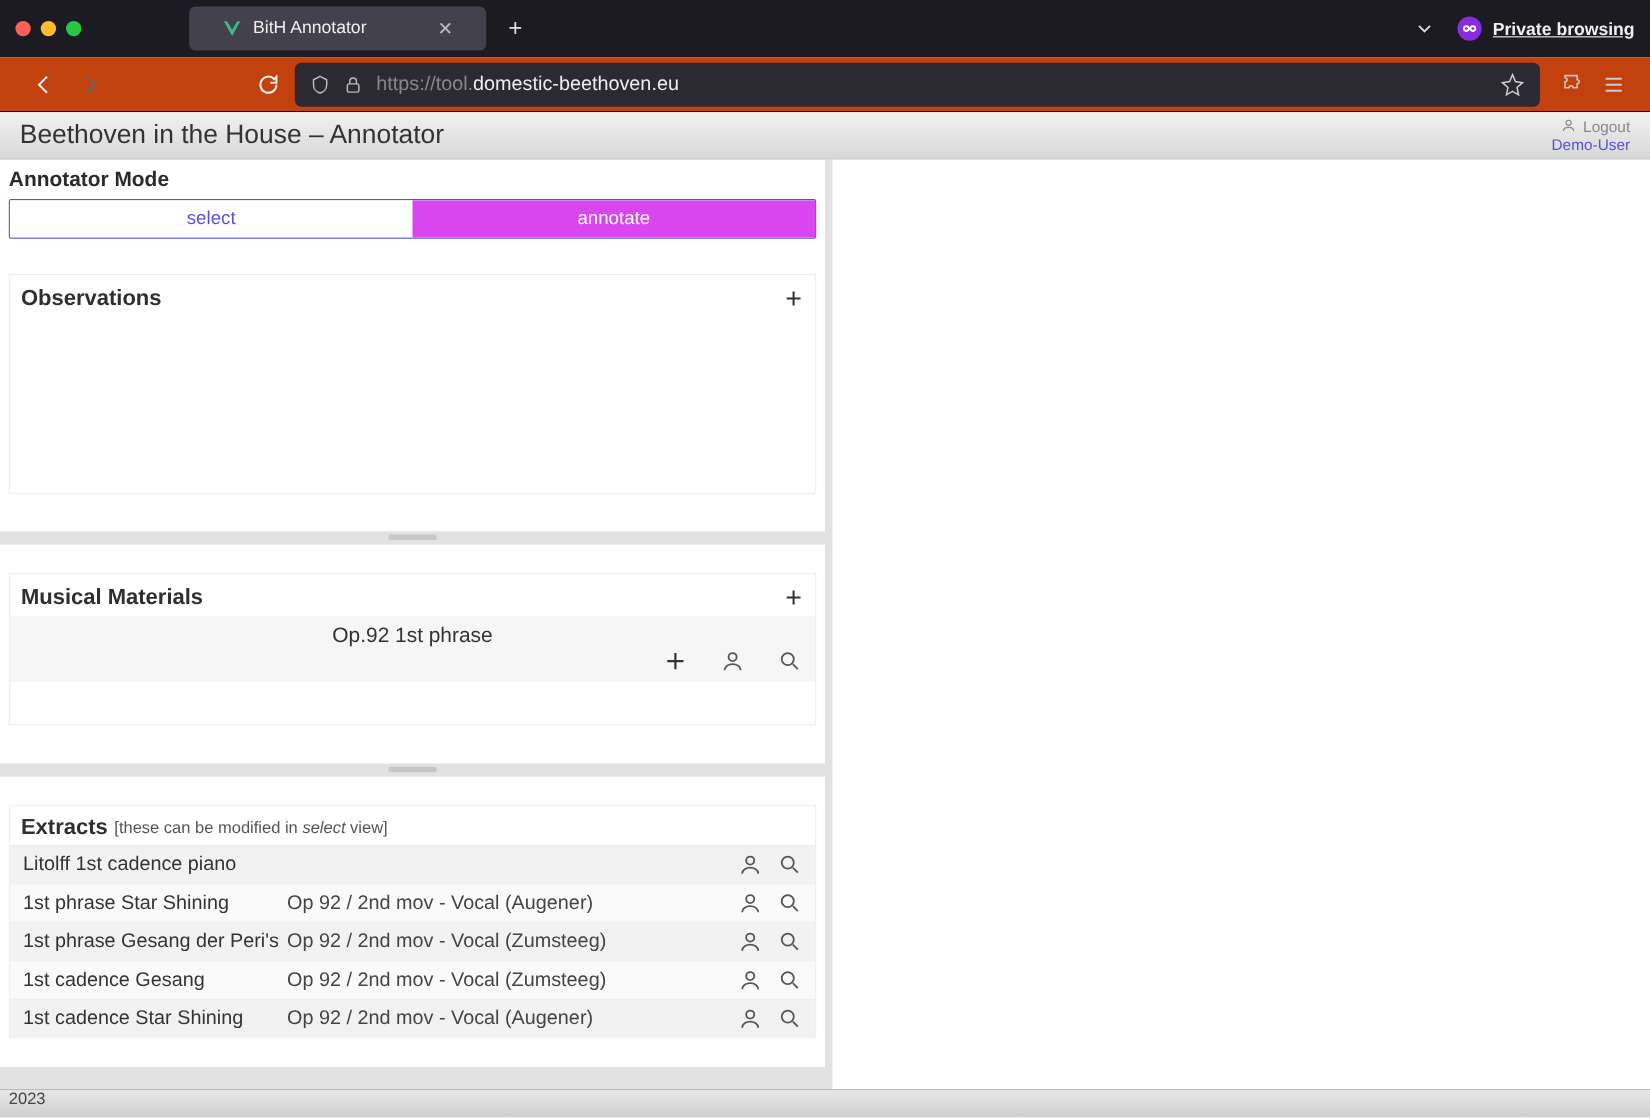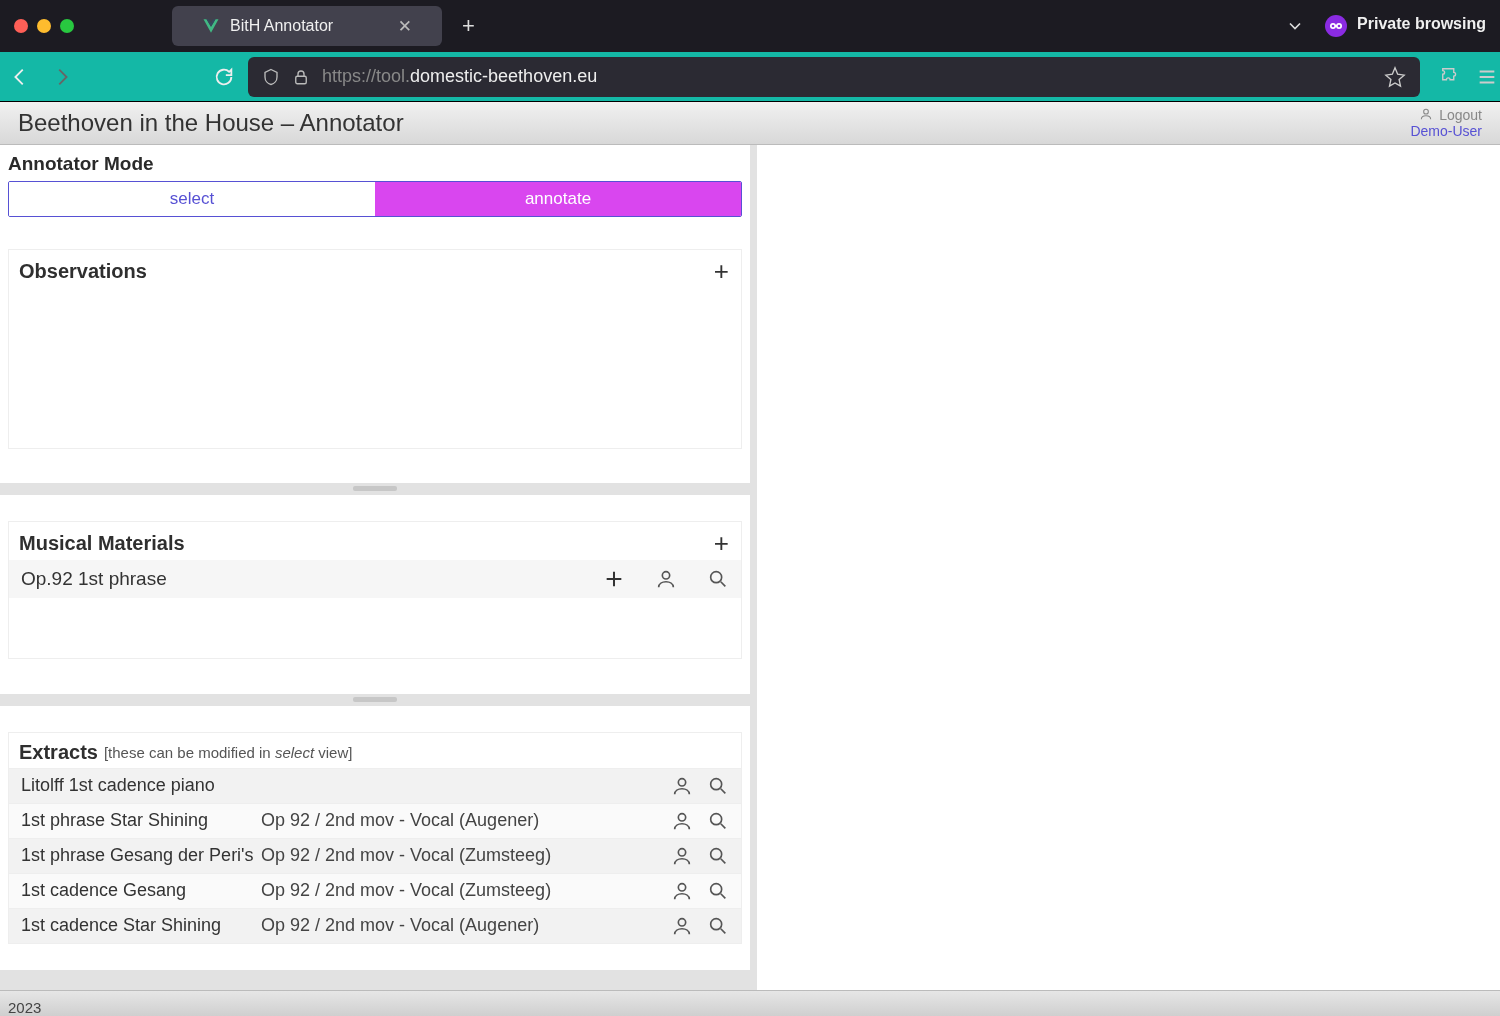--- a/index.html
+++ b/index.html
@@ -12,23 +12,23 @@
     .dot.red { background: #ff5f57; }
     .dot.yellow { background: #febc2e; }
     .dot.green { background: #28c840; }
     .tab { background: #42414d; border-radius: 6px; height: 40px; display: flex; align-items: center; padding: 0 30px; gap: 10px; width: 270px; color: #f0f0f0; font-size: 16px; }
     .vue-icon { width: 18px; height: 18px; display: block; }
     .tab-title { flex: 1; }
     .tab-close { color: #bbb; font-size: 17px; cursor: pointer; }
     .new-tab { color: #ddd; font-size: 22px; margin-left: 12px; cursor: pointer; }
     .top-right { margin-left: auto; display: flex; align-items: center; gap: 20px; color: #f0f0f0; font-size: 16px; }
     .mask-icon { width: 22px; height: 22px; background: #8a2be2; border-radius: 50%; display: flex; align-items: center; justify-content: center; }
-    .priv-browsing { display: flex; align-items: flex-start; gap: 10px; font-weight: 600; }
-
-    .browser-bar { background: #14b8a6; height: 50px; display: flex; align-items: center; padding: 0 2px; gap: 6px; border-bottom: 1px solid #000; }
+    .priv-browsing { display: flex; align-items: flex-end; gap: 10px; font-weight: 600; text-decoration: underline; }
+
+    .browser-bar { background: #c2410c; height: 50px; display: flex; align-items: center; padding: 0 22px; gap: 6px; border-bottom: 1px solid #000; }
     .nav-btn { width: 36px; height: 36px; display: flex; align-items: center; justify-content: center; color: #ccc; cursor: pointer; }
     .nav-btn.disabled { color: #666; }
     .reload { margin-left: 120px; }
     .url-bar { flex: 1; background: #2b2a33; border-radius: 6px; height: 40px; display: flex; align-items: center; padding: 0 14px; gap: 12px; color: #bbb; font-size: 18px; }
     .url-text { color: #888; }
     .url-host { color: #eee; }
     .bar-icons-right { display: flex; align-items: center; gap: 14px; margin-left: 14px; }
     .bar-icon { width: 22px; height: 22px; color: #ccc; }
 
     
@@ -63,28 +63,28 @@
     .divider-grip { position: absolute; left: 50%; top: 3px; transform: translateX(-50%); width: 44px; height: 5px; background: #c7c7c7; border-radius: 2px; }
 
     .list-row { display: flex; align-items: center; padding: 6px 12px; border-top: 1px solid #eee; font-size: 18px; color: #333; }
     .list-row:nth-child(even) { background: #f6f6f6; }
     .list-row-name { flex: 0 0 240px; }
     .list-row-detail { flex: 1; color: #444; }
     .row-icons { display: flex; gap: 14px; margin-left: auto; }
     .row-icon { width: 22px; height: 22px; color: #555; cursor: pointer; }
 
     .materials-body { min-height: 98px; }
-    .materials-row { display: flex; align-items: center; padding: 8px 12px; background: #f6f6f6; font-size: 19px; color: #333; }
+    .materials-row { display: flex; align-items: center; padding: 8px 12px; background: #f6f6f6; font-size: 19px; color: #333; flex-direction: column; }
     .mat-icons { margin-left: auto; display: flex; gap: 30px; align-items: center; }
     .mat-icon { width: 22px; height: 22px; color: #333; cursor: pointer; }
 
     .extracts-body .list-row { background: #fafafa; }
     .extracts-body .list-row:nth-child(odd) { background: #f2f2f2; }
 
-    .footer { height: 26px; background: linear-gradient(#e6e6e6, #cfcfcf); display: flex; align-items: flex-end; padding: 0 8px; font-size: 15px; color: #444; border-top: 1px solid #bbb; }
+    .footer { height: 26px; background: linear-gradient(#e6e6e6, #cfcfcf); display: flex; align-items: flex-start; padding: 0 8px; font-size: 15px; color: #444; border-top: 1px solid #bbb; }
     .footer-gap { background: #e2e2e2; height: 20px; }
 
     svg { display: block; }
   </style>
 </head>
 <body>
 
 <div class="browser-top">
   <div class="win-dots">
     <div class="dot red"></div>

